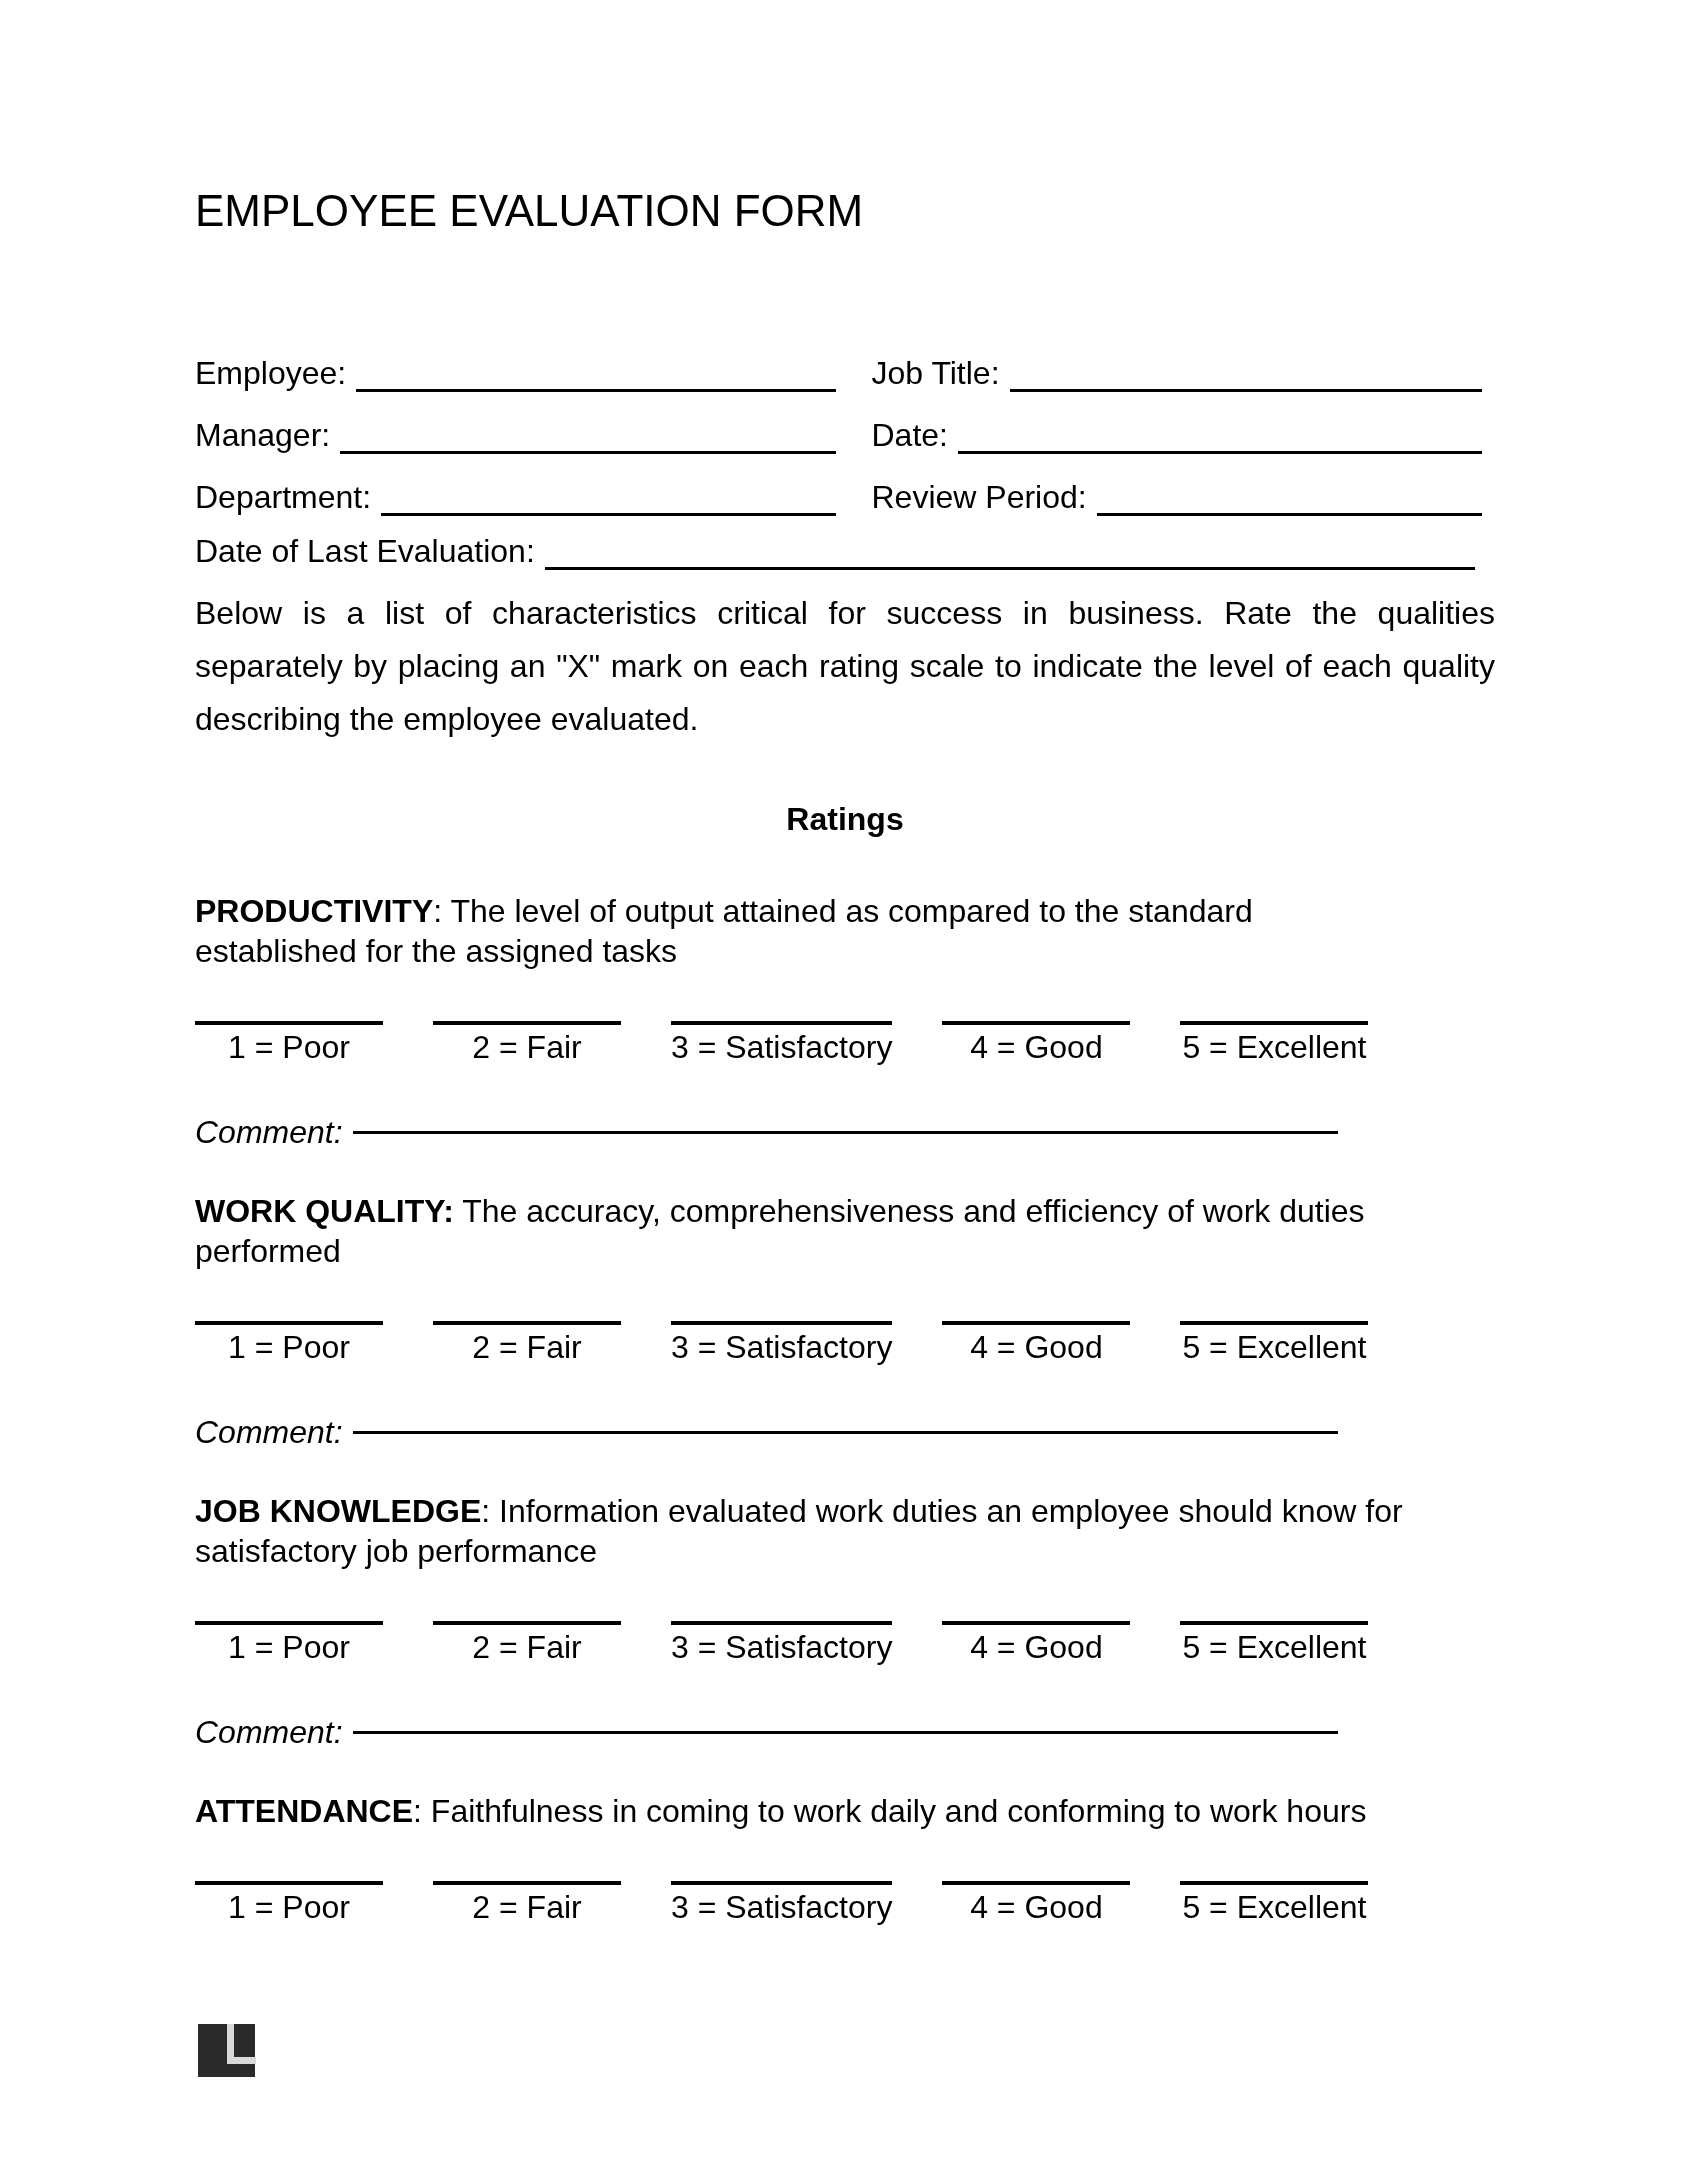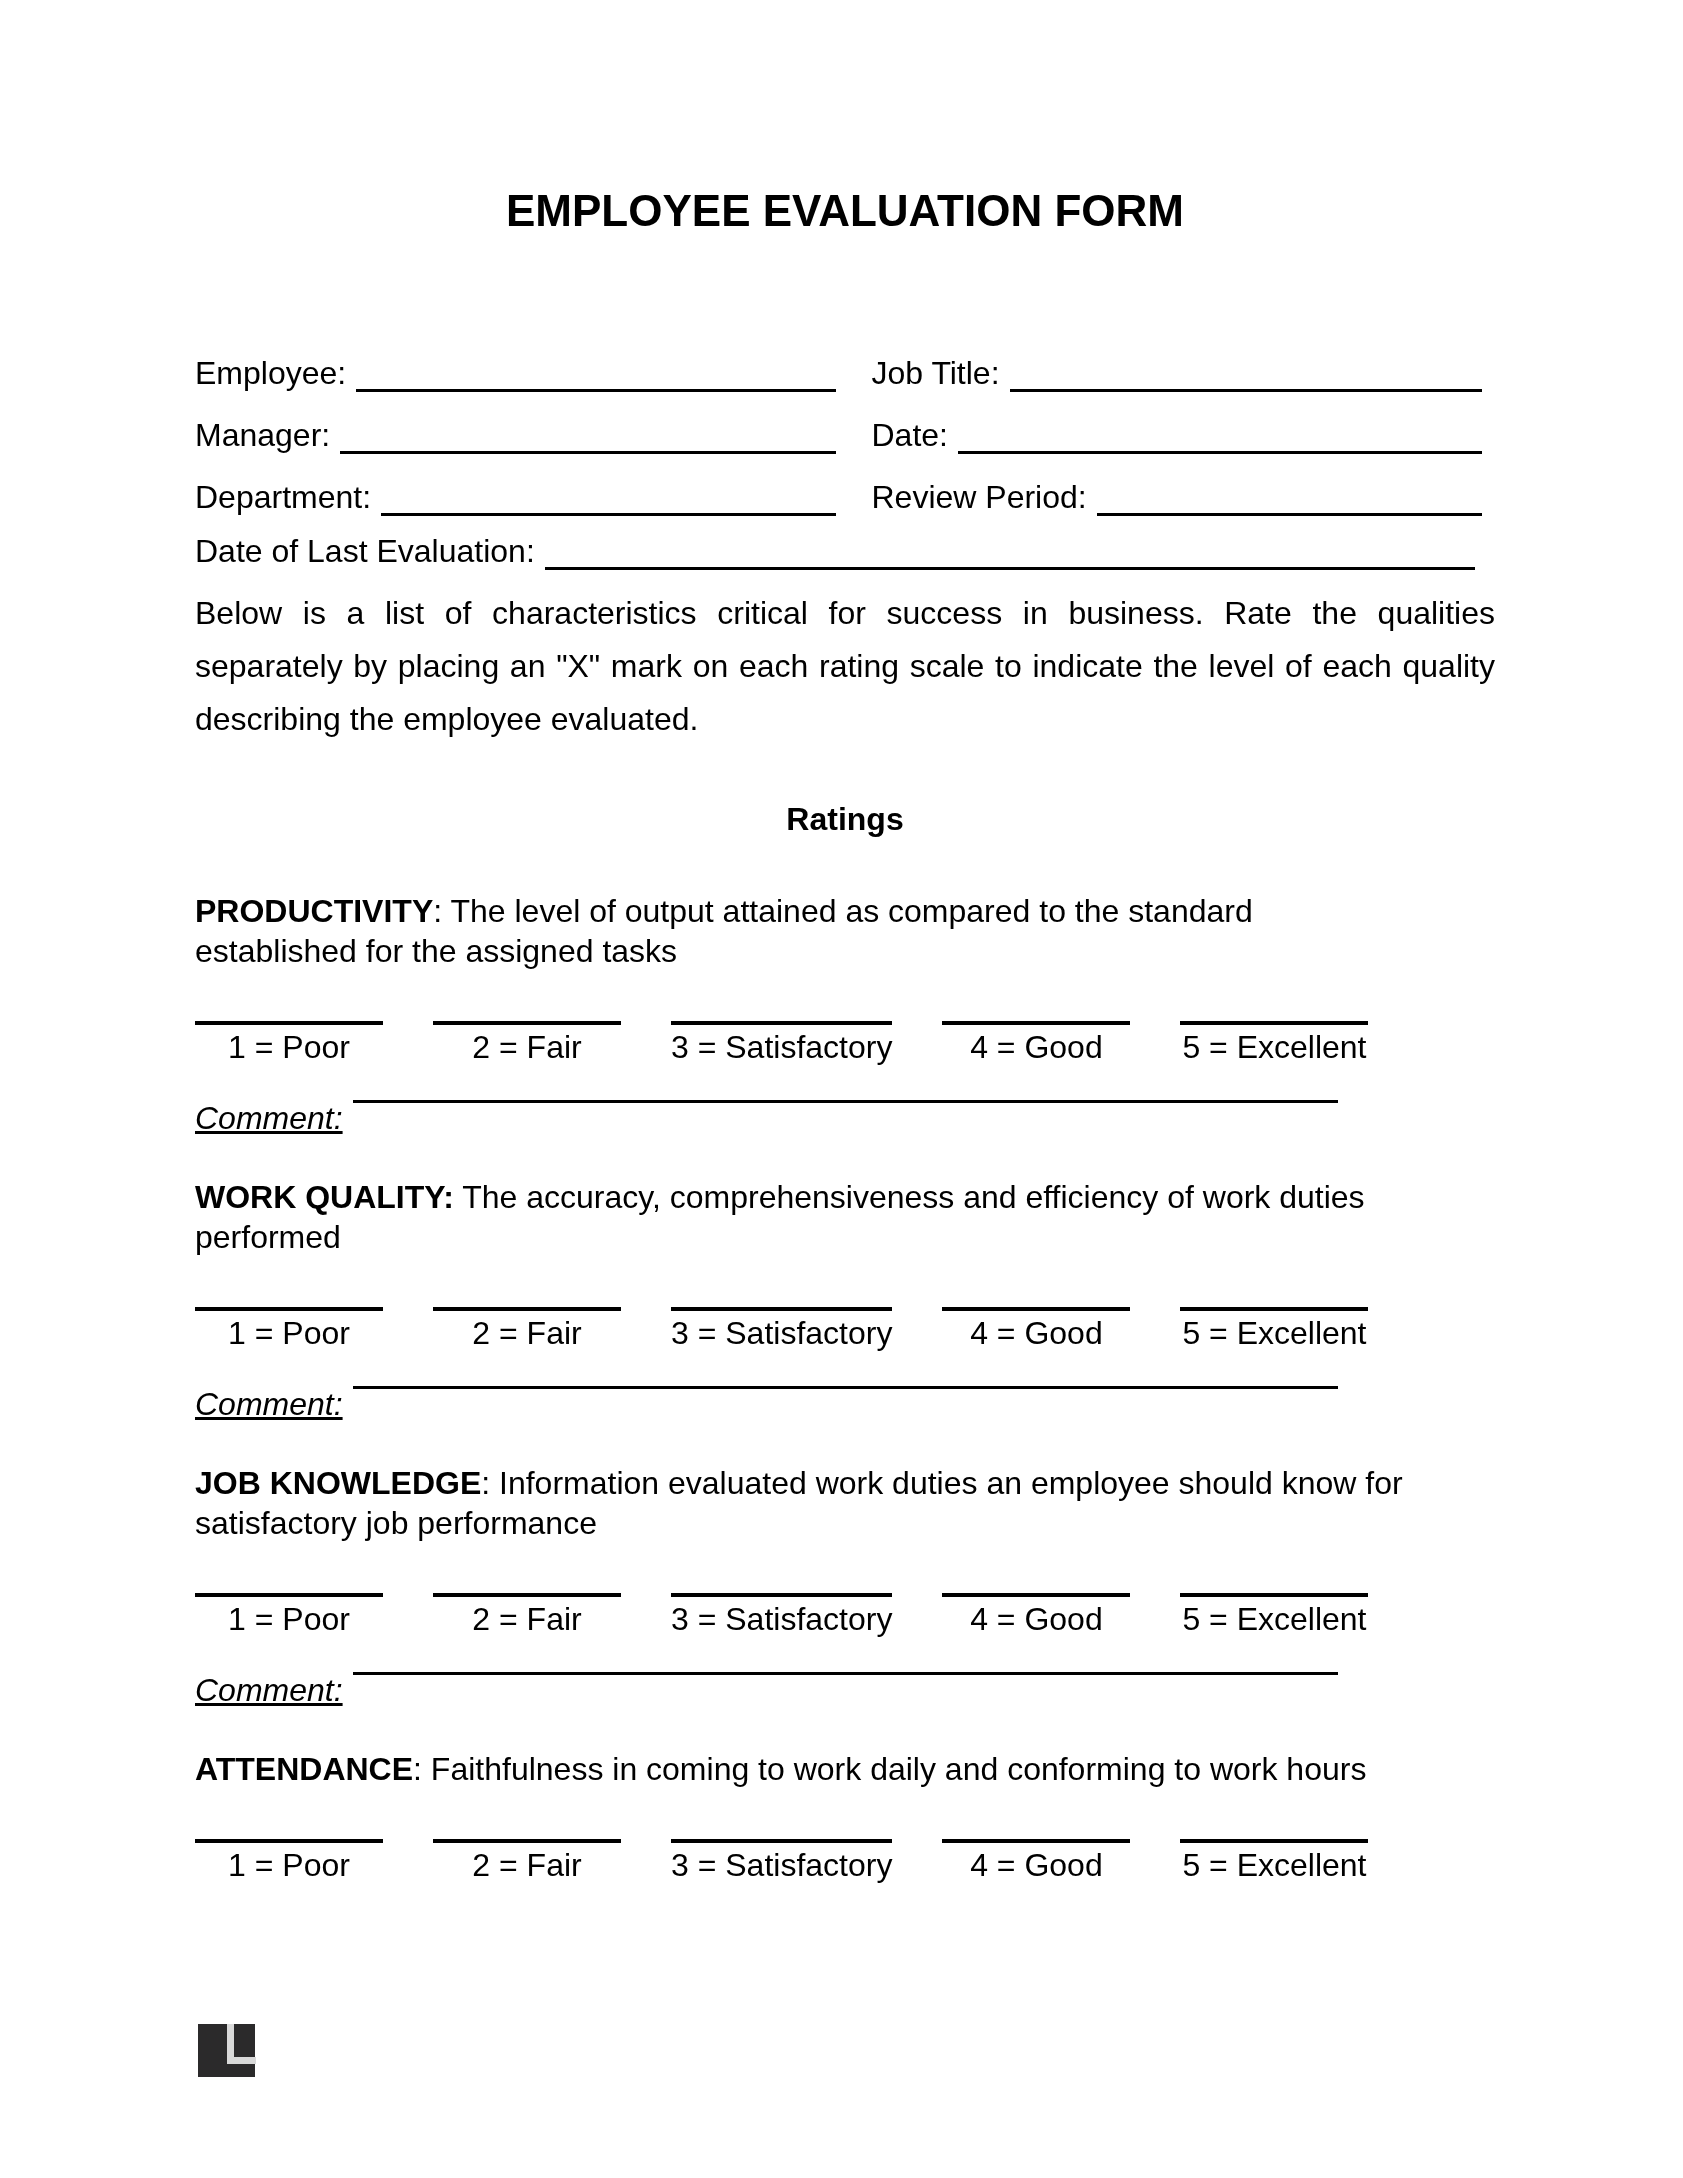--- a/index.html
+++ b/index.html
@@ -5,22 +5,22 @@
   * { box-sizing: border-box; margin: 0; padding: 0; }
   html, body { background: #ffffff; }
   body {
     width: 1683px; height: 2178px;
     font-family: "Liberation Sans", "DejaVu Sans", sans-serif;
     font-size: 32px; color: #000; position: relative; overflow: hidden;
   }
   .page { position: relative; width: 1683px; height: 2178px; padding: 0 188px 0 195px; }
 
   .title {
-    padding-top: 186px; text-align: center;
-    font-size: 44px; font-weight: 700; line-height: 50px;
+    padding-top: 186px; text-align: left;
+    font-size: 44px; font-weight: 400; line-height: 50px;
   }
 
   .header-fields { margin-top: 111px; }
   .hrow { display: flex; width: 1287px; margin-bottom: 17px; }
   .field { display: flex; align-items: flex-end; }
   .field.left  { width: 642px; margin-right: 35px; }
   .field.right { width: 611px; margin-top: 8px; }
   .field.wide  { width: 1280px; }
   .flabel { white-space: nowrap; line-height: 37px; }
   .blank { flex: 1 1 auto; border-bottom: 3px solid #000; margin-left: 10px; }
@@ -35,21 +35,21 @@
   .term-name { font-weight: 700; }
   .term-line2 { display: block; }
 
   .scale-row { display: flex; margin-top: 50px; width: 1139px; }
   .scale-col { flex: 0 0 188px; margin-right: 50px; display: flex; flex-direction: column; }
   .scale-col:last-child { margin-right: 8px; }
   .scale-blank { border-top: 4px solid #000; height: 0; }
   .scale-caption { margin-top: 4px; display: flex; justify-content: center; line-height: 37px; }
   .scale-caption span { white-space: nowrap; }
 
-  .comment-row { display: flex; align-items: flex-start; width: 1143px; margin-top: 34px; text-decoration: underline; }
+  .comment-row { display: flex; align-items: center; width: 1143px; margin-top: 48px; }
   .comment-label { font-style: italic; white-space: nowrap; line-height: 37px; }
 
   .logo { position: absolute; left: 198px; top: 2024px; width: 57px; height: 53px; background: #2b2a2b; }
   .logo-l-mark {
     position: absolute; left: 29px; top: 0; width: 29px; height: 40px;
     border-left: 7px solid #d9d9d9; border-bottom: 7px solid #d9d9d9;
   }
 </style>
 </head>
 <body>

